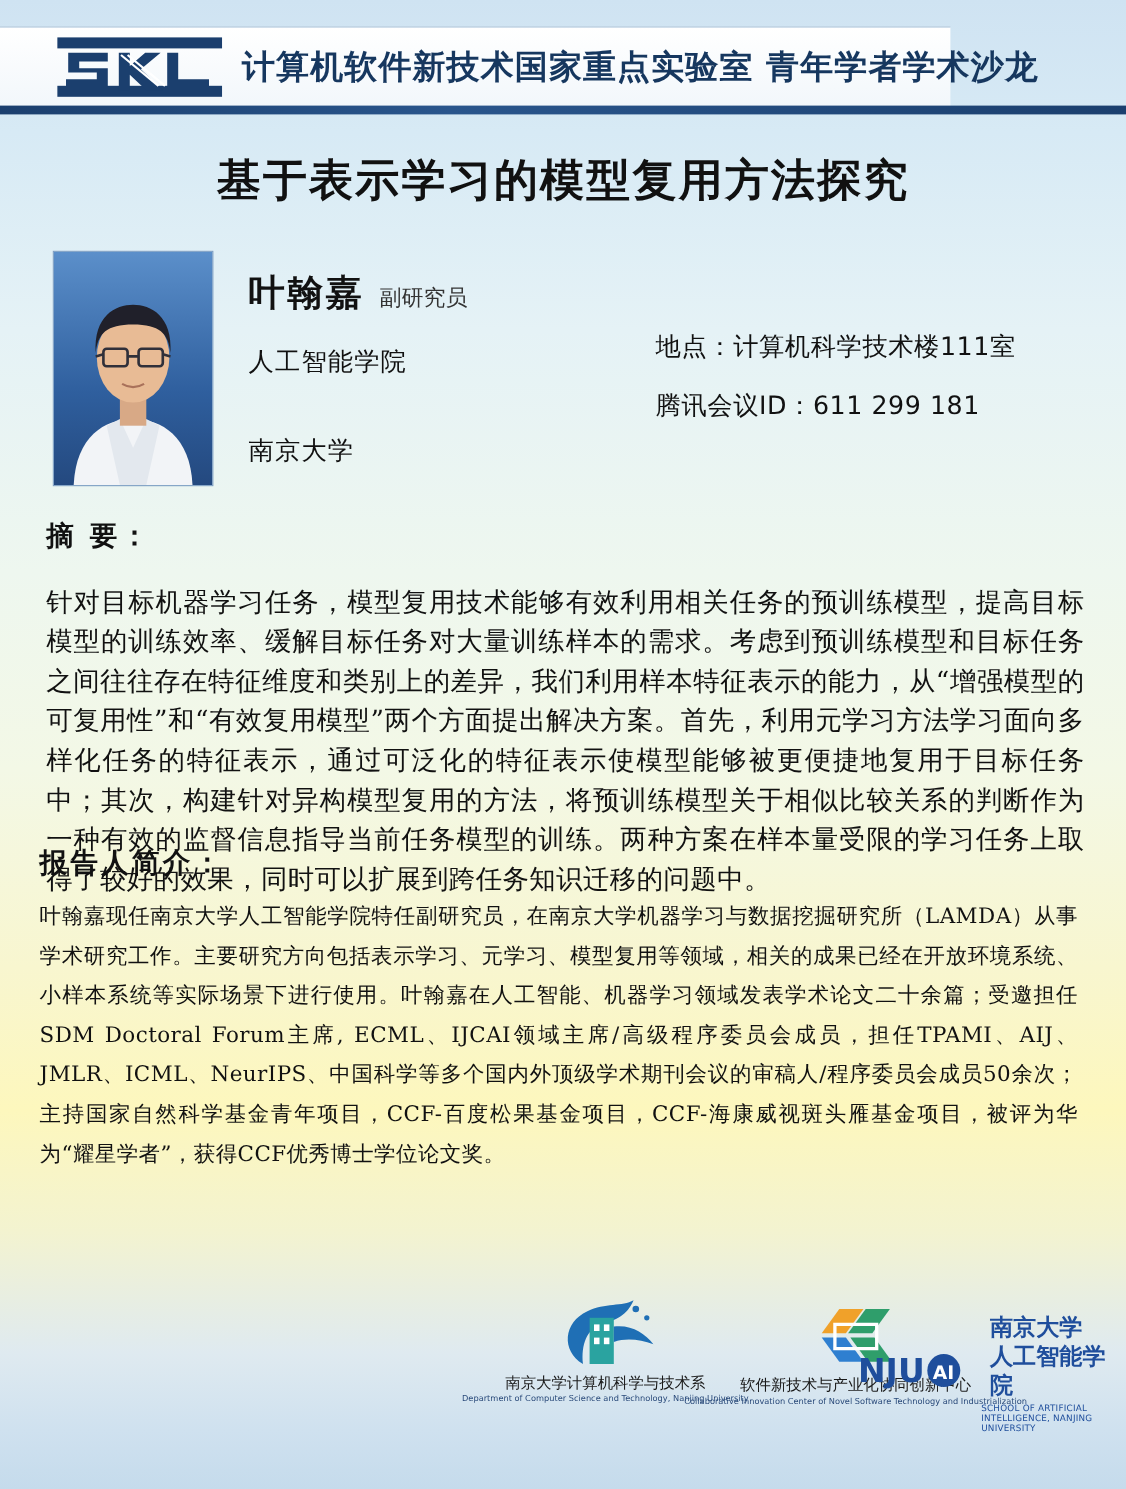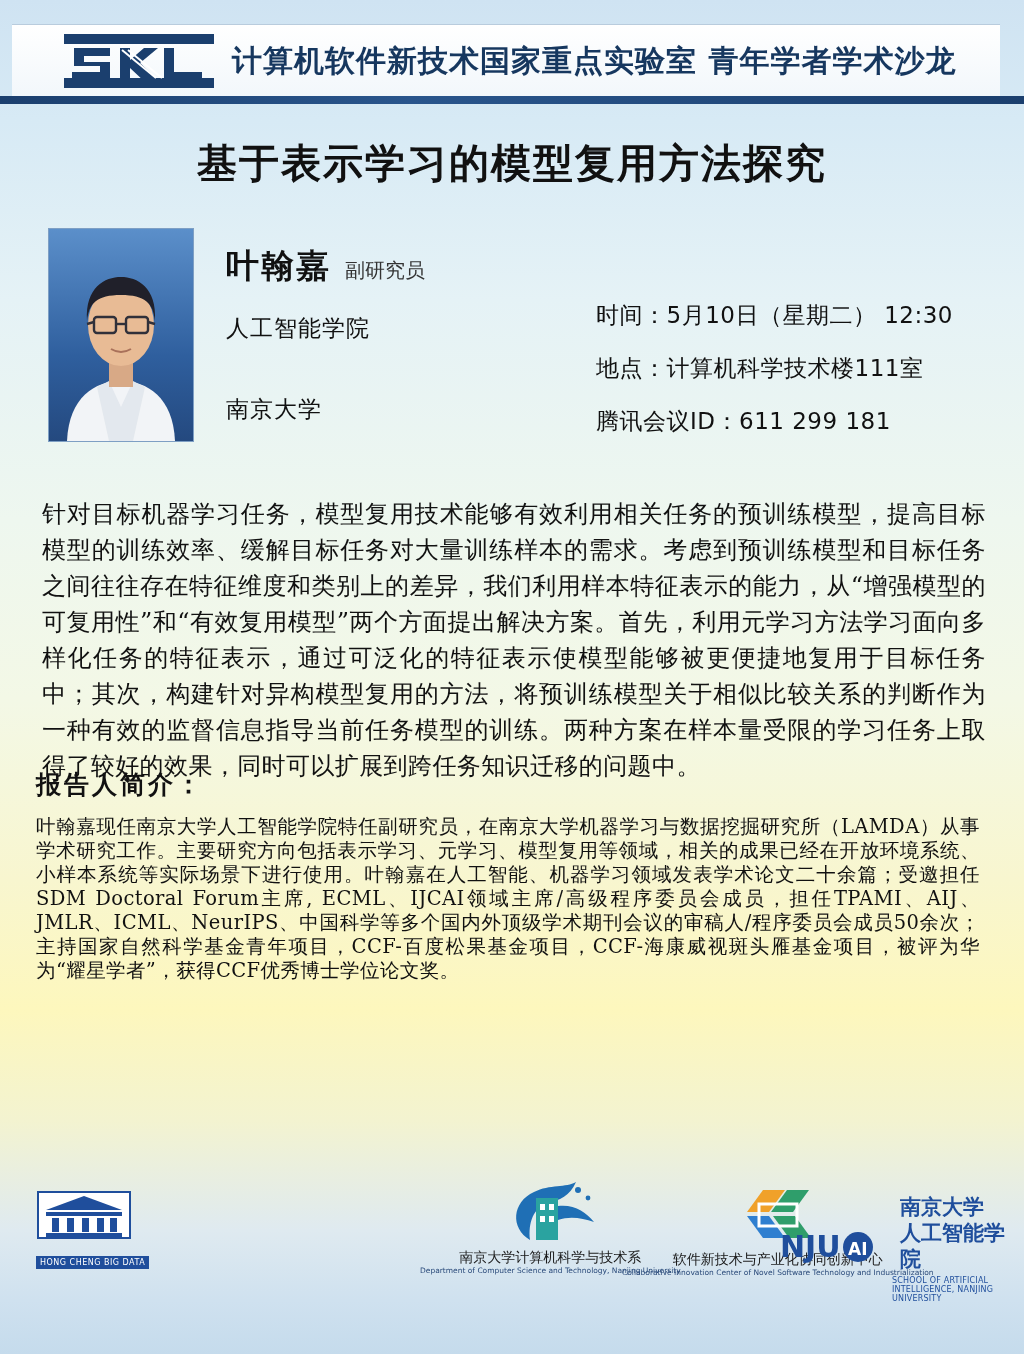--- a/index.html
+++ b/index.html
@@ -28,22 +28,22 @@
         #f3f3d0 1120px,
         #dfeaf0 1230px,
         #cfe1ef 1300px,
         #c5dbec 1354px);
     box-sizing: border-box;
   }
   
   .header {
     position: absolute;
     top: 24px;
-    left: 12px;
-    width: 988px;
+    left: 0;
+    width: 864px;
     height: 72px;
     background: linear-gradient(180deg, #ffffff 0%, #f2f7fb 100%);
     border-top: 1px solid #b9ccdd;
     display: flex;
     align-items: center;
   }
   .header-bottom-rule {
     position: absolute;
     top: 96px;
     left: 0;
@@ -176,21 +176,21 @@
   .bio-sec {
     position: absolute;
     top: 768px;
     left: 36px;
     width: 944px;
   }
   .bio-body {
     margin-top: 14px;
     font-family: "DejaVu Serif", serif;
     font-size: 19.5px;
-    line-height: 24px;
+    line-height: 36px;
     color: #111;
     text-align: justify;
     letter-spacing: 0.4px;
   }
   
   .sponsors {
     position: absolute;
     top: 1172px;
     left: 0;
     width: 1024px;
@@ -335,52 +335,38 @@
     <div class="speaker-info">
       <div class="speaker-name-row">
         <div class="speaker-name">叶翰嘉</div>
         <div class="speaker-rank">副研究员</div>
       </div>
       <div class="speaker-affil">人工智能学院</div>
       <div class="speaker-univ">南京大学</div>
     </div>
 
     <div class="meta-info">
-      <div class="meta-line">时间：5月10日（星期二） 12:30</div>
       <div class="meta-line">地点：计算机科学技术楼111室</div>
       <div class="meta-line">腾讯会议ID：611 299 181</div>
     </div>
   </div>
 
   <div class="abstract-sec">
+    <div class="section-heading">摘 要：</div>
     <div class="abstract-body">针对目标机器学习任务，模型复用技术能够有效利用相关任务的预训练模型，提高目标模型的训练效率、缓解目标任务对大量训练样本的需求。考虑到预训练模型和目标任务之间往往存在特征维度和类别上的差异，我们利用样本特征表示的能力，从“增强模型的可复用性”和“有效复用模型”两个方面提出解决方案。首先，利用元学习方法学习面向多样化任务的特征表示，通过可泛化的特征表示使模型能够被更便捷地复用于目标任务中；其次，构建针对异构模型复用的方法，将预训练模型关于相似比较关系的判断作为一种有效的监督信息指导当前任务模型的训练。两种方案在样本量受限的学习任务上取得了较好的效果，同时可以扩展到跨任务知识迁移的问题中。</div>
   </div>
 
   <div class="bio-sec">
     <div class="section-heading">报告人简介：</div>
     <div class="bio-body">叶翰嘉现任南京大学人工智能学院特任副研究员，在南京大学机器学习与数据挖掘研究所（LAMDA）从事学术研究工作。主要研究方向包括表示学习、元学习、模型复用等领域，相关的成果已经在开放环境系统、小样本系统等实际场景下进行使用。叶翰嘉在人工智能、机器学习领域发表学术论文二十余篇；受邀担任SDM Doctoral Forum主席, ECML、IJCAI领域主席/高级程序委员会成员，担任TPAMI、AIJ、JMLR、ICML、NeurIPS、中国科学等多个国内外顶级学术期刊会议的审稿人/程序委员会成员50余次；主持国家自然科学基金青年项目，CCF-百度松果基金项目，CCF-海康威视斑头雁基金项目，被评为华为“耀星学者”，获得CCF优秀博士学位论文奖。</div>
   </div>
 
   <div class="sponsors">
 
     <div class="sponsor sp1">
-      <div>
-        <svg width="96" height="62" viewBox="0 0 96 62">
-          <rect x="2" y="2" width="92" height="46" fill="#ffffff" stroke="#1f4e9c" stroke-width="2"></rect>
-          <path d="M48,6 L86,20 L10,20 Z" fill="#1f4e9c"></path>
-          <rect x="10" y="22" width="76" height="4" fill="#1f4e9c"></rect>
-          <rect x="16" y="28" width="7" height="14" fill="#1f4e9c"></rect>
-          <rect x="31" y="28" width="7" height="14" fill="#1f4e9c"></rect>
-          <rect x="46" y="28" width="7" height="14" fill="#1f4e9c"></rect>
-          <rect x="61" y="28" width="7" height="14" fill="#1f4e9c"></rect>
-          <rect x="74" y="28" width="7" height="14" fill="#1f4e9c"></rect>
-          <rect x="10" y="43" width="76" height="4" fill="#1f4e9c"></rect>
-        </svg>
-        <span class="hc-label">HONG CHENG BIG DATA</span>
-      </div>
     </div>
 
     <div class="sponsor sp2">
       <div>
         <svg width="120" height="66" viewBox="0 0 120 66">
           <path d="M40,62 C20,50 22,24 44,14 C60,6 76,10 86,4 C80,18 70,22 56,26 C44,30 38,44 40,62 Z" fill="#1f6fb5"></path>
           <rect x="46" y="20" width="22" height="42" fill="#2aa3a0"></rect>
           <rect x="50" y="26" width="5" height="6" fill="#ffffff"></rect>
           <rect x="59" y="26" width="5" height="6" fill="#ffffff"></rect>
           <rect x="50" y="38" width="5" height="6" fill="#ffffff"></rect>

